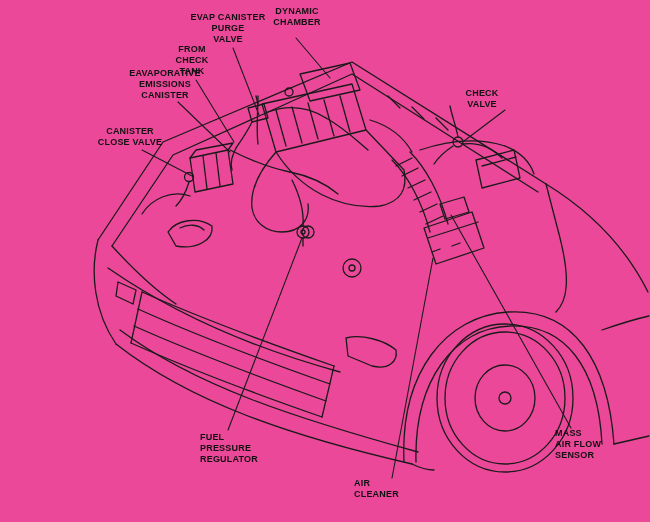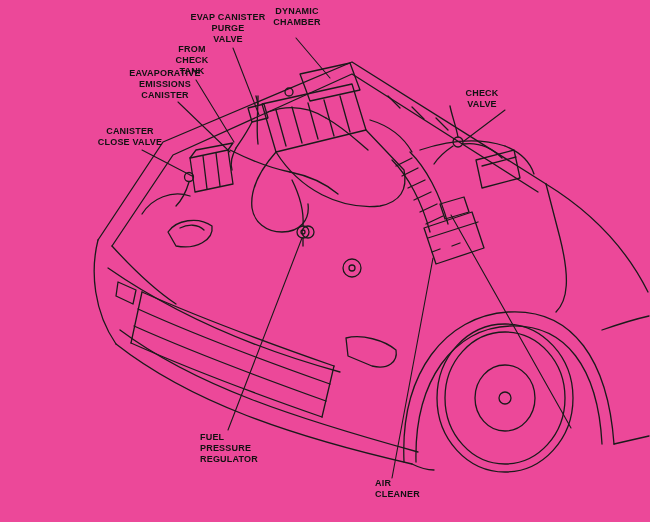--- a/index.html
+++ b/index.html
@@ -214,17 +214,20 @@
   <div class="part-label ta-c" style="left:88px; top:126px; width:84px;">CANISTER
 CLOSE VALVE</div>
 
   <div class="part-label ta-c" style="left:454px; top:88px; width:56px;">CHECK
 VALVE</div>
 
   <div class="part-label ta-l" style="left:200px; top:432px; width:76px;">FUEL
 PRESSURE
 REGULATOR</div>
 
-  <div class="part-label ta-l" style="left:375px; top:478px; width:60px;">AIR
+  <div class="part-label ta-l" style="left:354px; top:478px; width:60px;">AIR
 CLEANER</div>
 
+  <div class="part-label ta-l" style="left:555px; top:428px; width:70px;">MASS
+AIR FLOW
+SENSOR</div>
 
 </div>
 
 </body></html>

